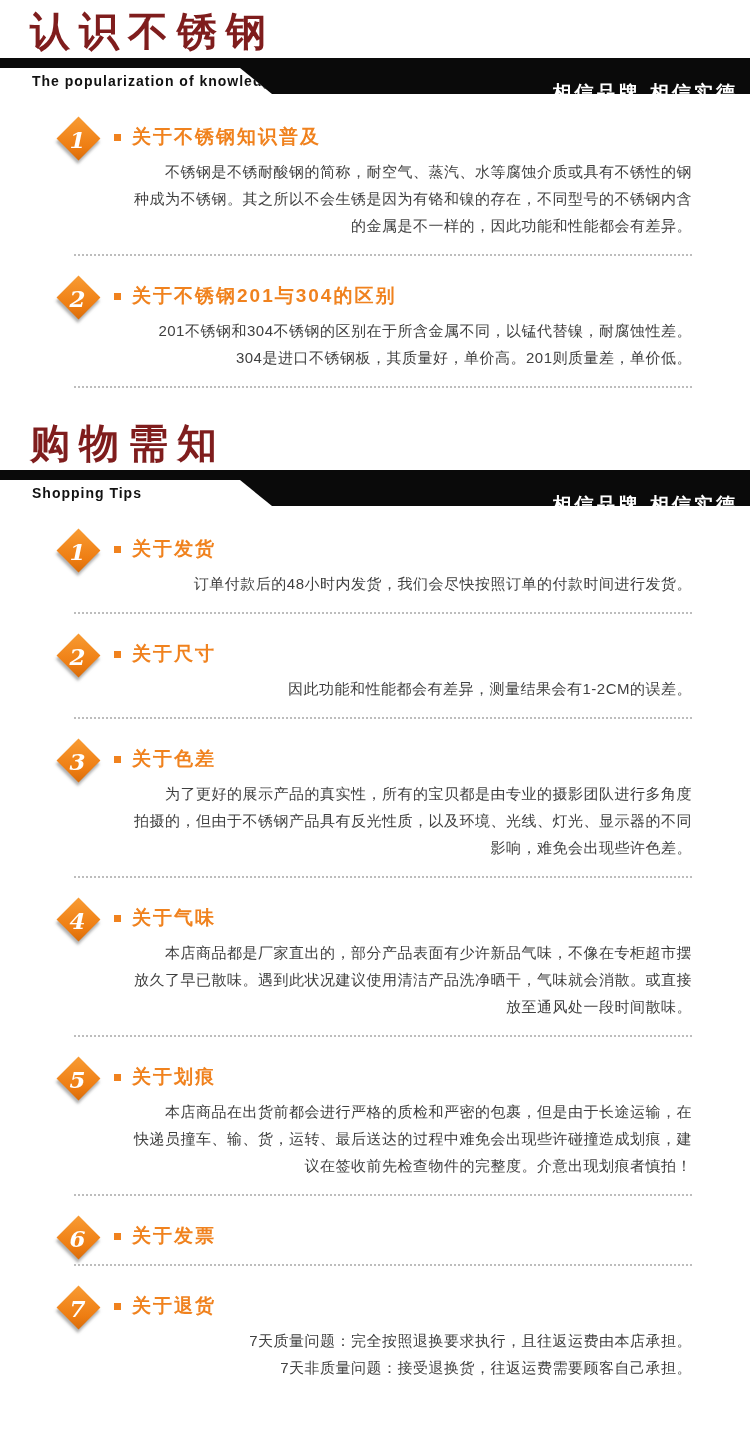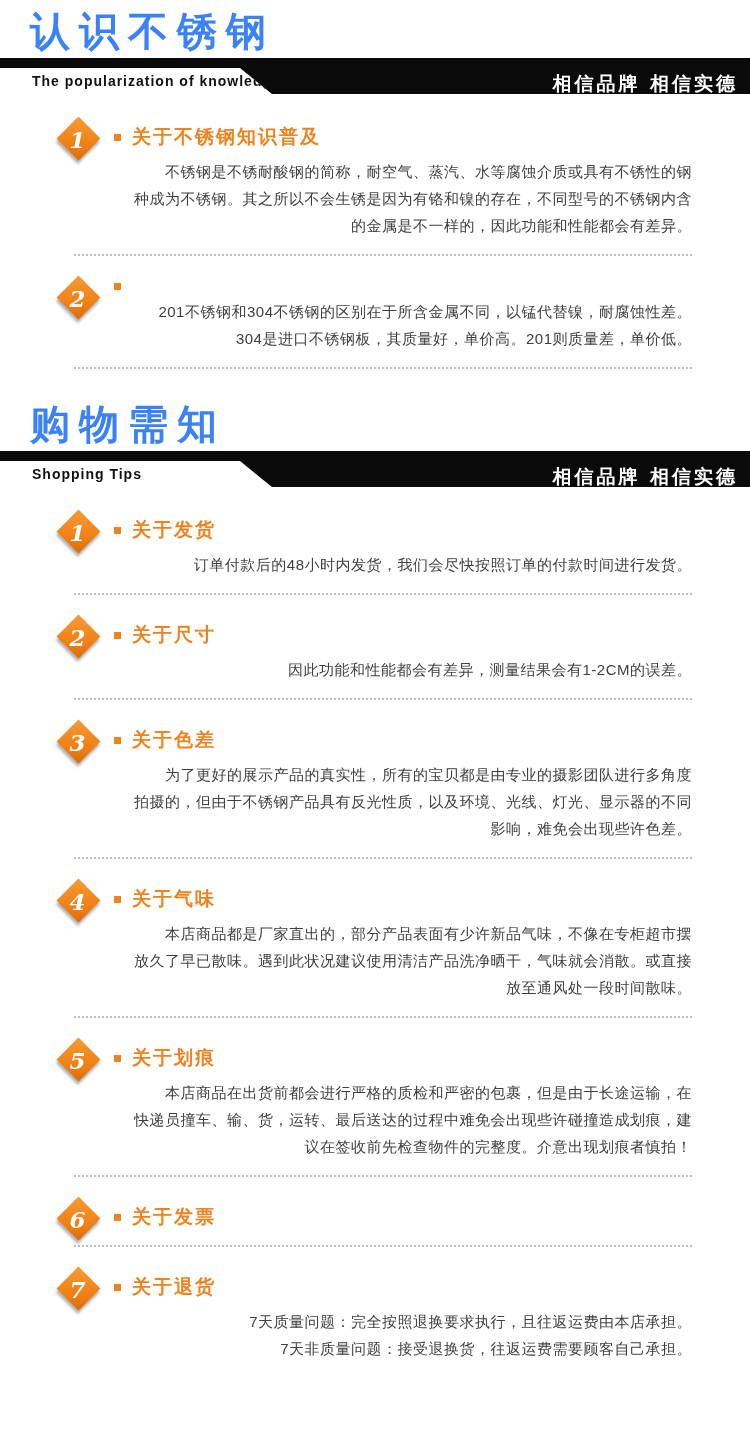--- a/index.html
+++ b/index.html
@@ -11,21 +11,21 @@
     -webkit-font-smoothing:antialiased;
   }
   .page{width:750px;min-height:1446px;overflow:hidden;background:#fff;}
 
   
   .section-title{
     font-family:"DejaVu Serif", serif;
     font-weight:900;
     font-size:40px;
     line-height:1.05;
-    color:#3b82f6;
+    color:#7f1d1d;
     letter-spacing:9px;
     margin:10px 0 6px 30px;
   }
   .ribbon{
     position:relative;
     height:36px;
     background:#0a0a0a;
   }
   .ribbon-wedge{
     position:absolute;
@@ -38,21 +38,21 @@
   .ribbon-wedge-label{
     padding-left:32px;
     font-size:14px;
     font-weight:bold;
     letter-spacing:1px;
     color:#111;
     white-space:nowrap;
   }
   .ribbon-slogan{
     position:absolute;
-    right:12px; top:8px; height:100%;
+    right:12px; top:17px; height:100%;
     display:flex; align-items:center;
     color:#fff;
     font-family:"DejaVu Serif", serif;
     font-weight:bold;
     font-size:19px;
     letter-spacing:3px;
     white-space:nowrap;
   }
 
   
@@ -140,20 +140,21 @@
   </div>
   <div class="dotted-sep"></div>
 
   <div class="item">
     <div class="diamond-wrap">
       <div class="diamond"></div>
       <div class="diamond-num">2</div>
     </div>
     <div class="item-heading-row">
       <span class="heading-bullet"></span>
+      <span class="item-heading">关于不锈钢201与304的区别</span>
     </div>
     <div class="item-body">
             <p class="body-p indent">201不锈钢和304不锈钢的区别在于所含金属不同，以锰代替镍，耐腐蚀性差。</p>
             <p class="body-p">304是进口不锈钢板，其质量好，单价高。201则质量差，单价低。</p>
           </div>
   </div>
   <div class="dotted-sep"></div>
 </div>
   </div>
 

